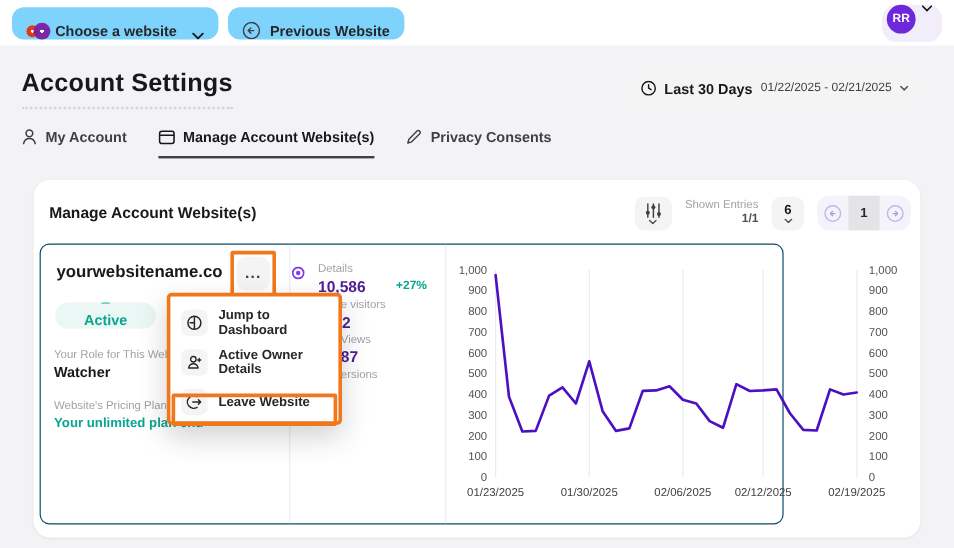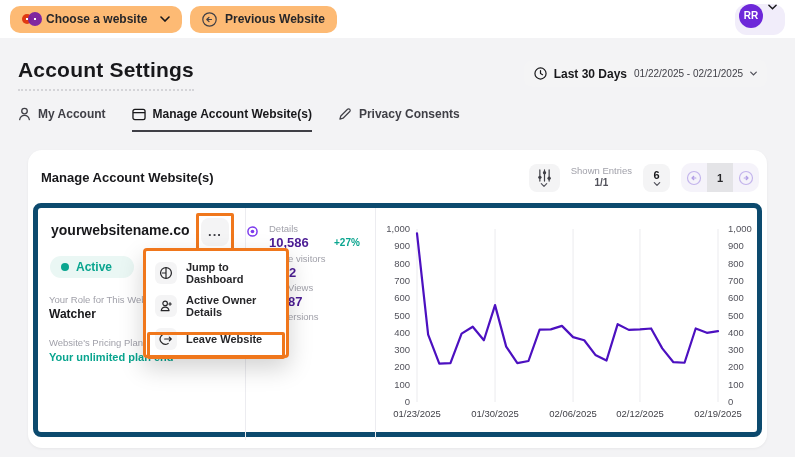--- a/index.html
+++ b/index.html
@@ -13,22 +13,22 @@
   }
   svg { display:block; }
 
   
   .topbar {
     height:38px; background:#fff; display:flex; align-items:center;
     padding:0 10px; justify-content:space-between;
   }
   .topbar-left { display:flex; gap:8px; align-items:center; }
   .pill-btn {
-    background:#fdba74; border:none; border-radius:10px; height:27px;
-    display:flex; align-items:center; gap:8px; padding:0 12px;
+    background:#7dd3fc; border:none; border-radius:10px; height:27px;
+    display:flex; align-items:flex-end; gap:8px; padding:0 12px;
     font-family:inherit; font-size:12px; font-weight:700; color:#27272a; cursor:pointer;
   }
   .choose-btn { width:172px; justify-content:space-between; }
   .choose-left { display:flex; align-items:center; gap:8px; }
   .logo-mark { width:16px; height:14px; position:relative; }
   .logo-mark .c1 { position:absolute; left:0; top:2px; width:10px; height:10px; border-radius:50%;
     background:radial-gradient(circle at 50% 50%, #fff 0 18%, #e03a12 19% 100%); }
   .logo-mark .c2 { position:absolute; left:6px; top:0; width:14px; height:14px; border-radius:50%;
     background:radial-gradient(circle at 50% 50%, #fff 0 14%, #7a1fa2 15% 100%); opacity:.95; }
   .avatar-wrap {
@@ -69,41 +69,41 @@
   .card-controls { margin-left:auto; display:flex; align-items:center; gap:11px; }
   .sq-btn {
     background:#f4f4f5; border:none; border-radius:8px; height:28px;
     display:flex; flex-direction:column; align-items:center; justify-content:center;
     gap:1px; cursor:pointer; font-family:inherit;
   }
   .filter-btn { width:31px; }
   .entries-btn { width:27px; font-size:11px; font-weight:700; color:#18181b; }
   .shown-entries { text-align:right; line-height:1.25; }
   .shown-entries .l1 { font-size:9.5px; color:#a1a1aa; }
-  .shown-entries .l2 { font-size:10px; color:#52525b; font-weight:700;text-align:center; }
+  .shown-entries .l2 { font-size:10px; color:#52525b; font-weight:700; }
   .pager { background:#f5f3fa; border-radius:10px; height:29px; display:flex; overflow:hidden; }
   .pager .cell { width:26px; height:29px; display:flex; align-items:center; justify-content:center; border:none; background:transparent; cursor:pointer; }
   .pager .page-cur { background:#e4e4e7; font-size:11px; font-weight:700; color:#27272a; }
 
   
   .row {
-    position:absolute; left:5px; top:53px; width:729px; height:234px;
-    border:5px solid #0c4a6e; border-radius:8px; background:#fff;padding-left:40px;
+    position:absolute; left:5px; top:53px; width:620px; height:234px;
+    border:1px solid #0c4a6e; border-radius:8px; background:#fff;padding-left:40px;
   }
   .vdiv { position:absolute; top:0; width:1px; height:232px; background:#ececf0; }
   .site-name { position:absolute; left:13px; top:14px; font-size:14px; font-weight:700; }
   .dots-btn {
     position:absolute; left:163px; top:10px; width:28px; height:28px;
     background:#f4f4f5; border:none; border-radius:8px; cursor:pointer;
     font-size:13px; font-weight:700; color:#3f3f46; letter-spacing:1px; line-height:10px;
   }
   .badge {
     position:absolute; left:12px; top:48px; width:84px; height:22px;
     background:#eaf7f4; border-radius:11px; display:flex; align-items:center; gap:7px;
-    padding:0 11px; font-size:12px; font-weight:700; color:#0aa58f;
+    padding:0 11px; font-size:12px; font-weight:700; color:#0aa58f;flex-direction:column;
   }
   .badge .dot { width:8px; height:8px; border-radius:50%; background:#0aa58f; }
   .mini-label { position:absolute; font-size:9.5px; color:#a1a1aa; }
   .mini-value { position:absolute; font-size:12px; font-weight:700; color:#18181b; }
   .plan-value { position:absolute; left:11px; top:143px; font-size:11px; font-weight:700; color:#0aa58f; white-space:nowrap; width:138px; overflow:hidden; }
 
   
   .stat-label { position:absolute; font-size:9.5px; color:#a1a1aa; }
   .stat-value { position:absolute; font-size:13px; font-weight:700; color:#4c1d95; }
   .stat-delta { position:absolute; font-size:10px; font-weight:700; color:#0aa58f; }

